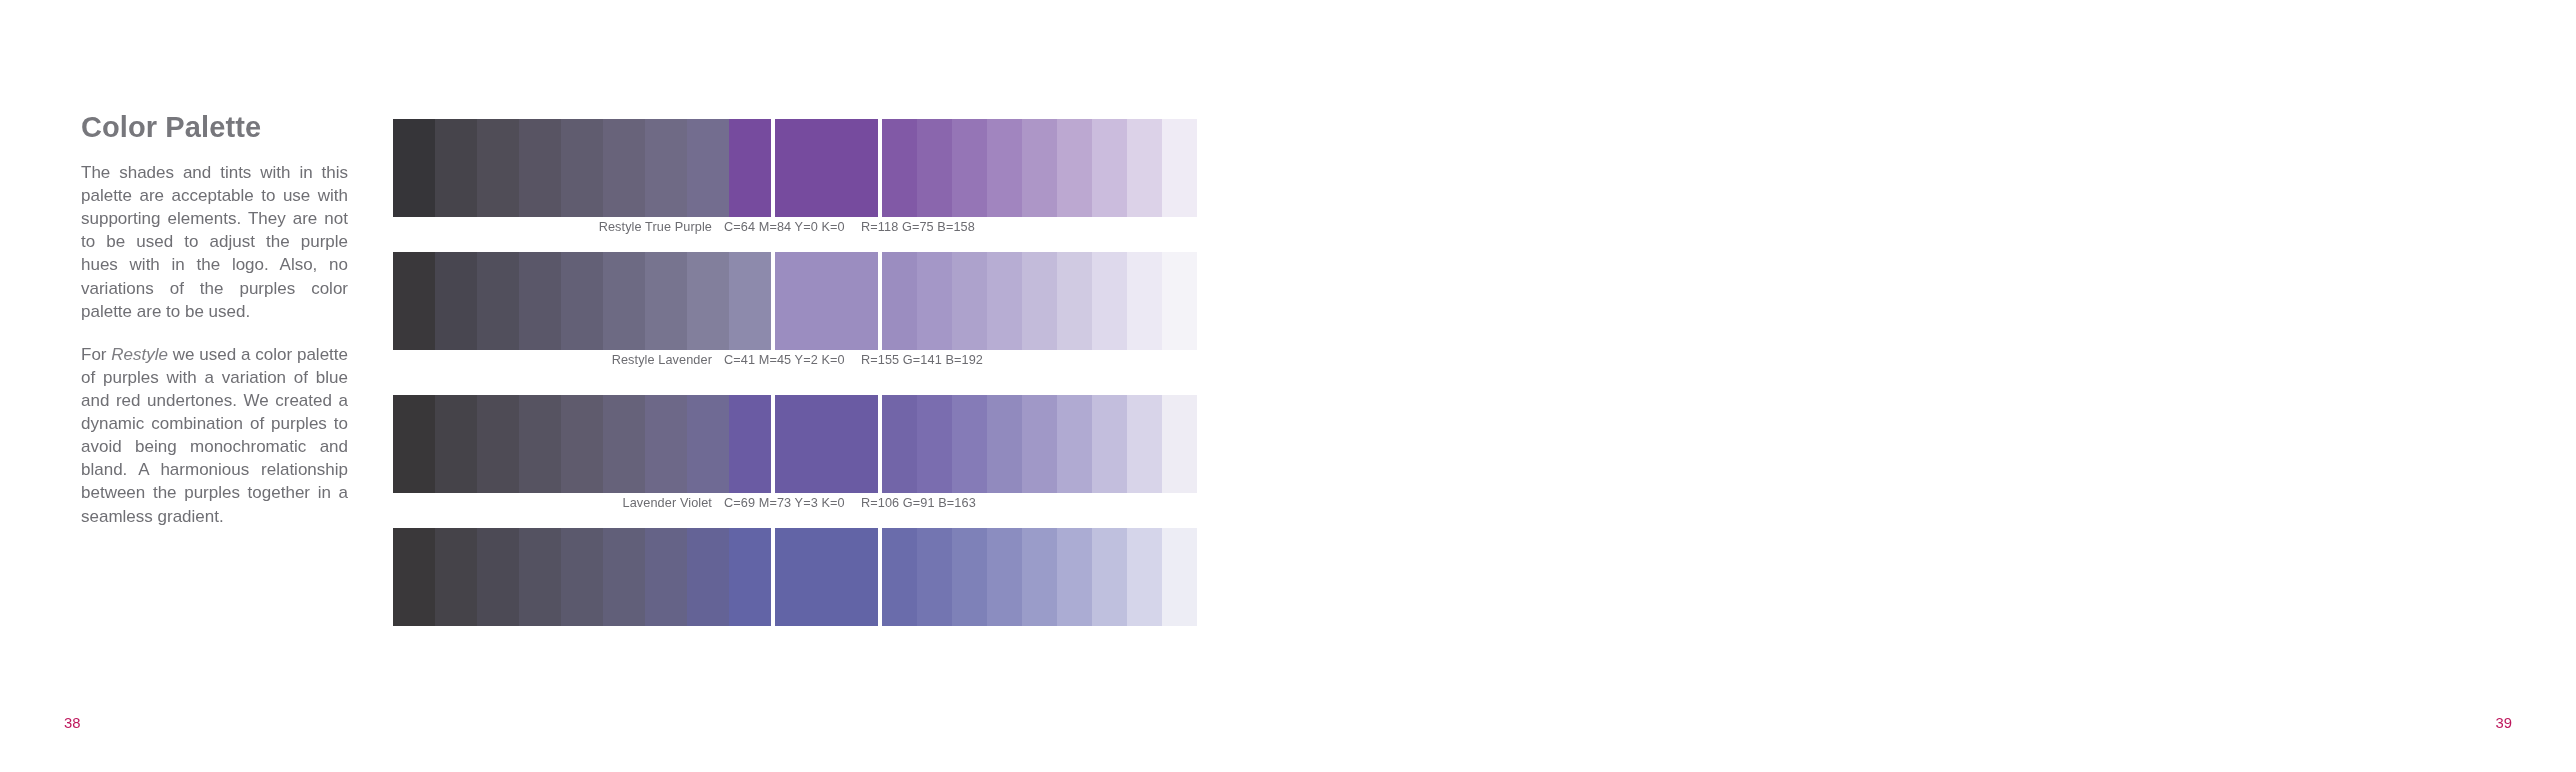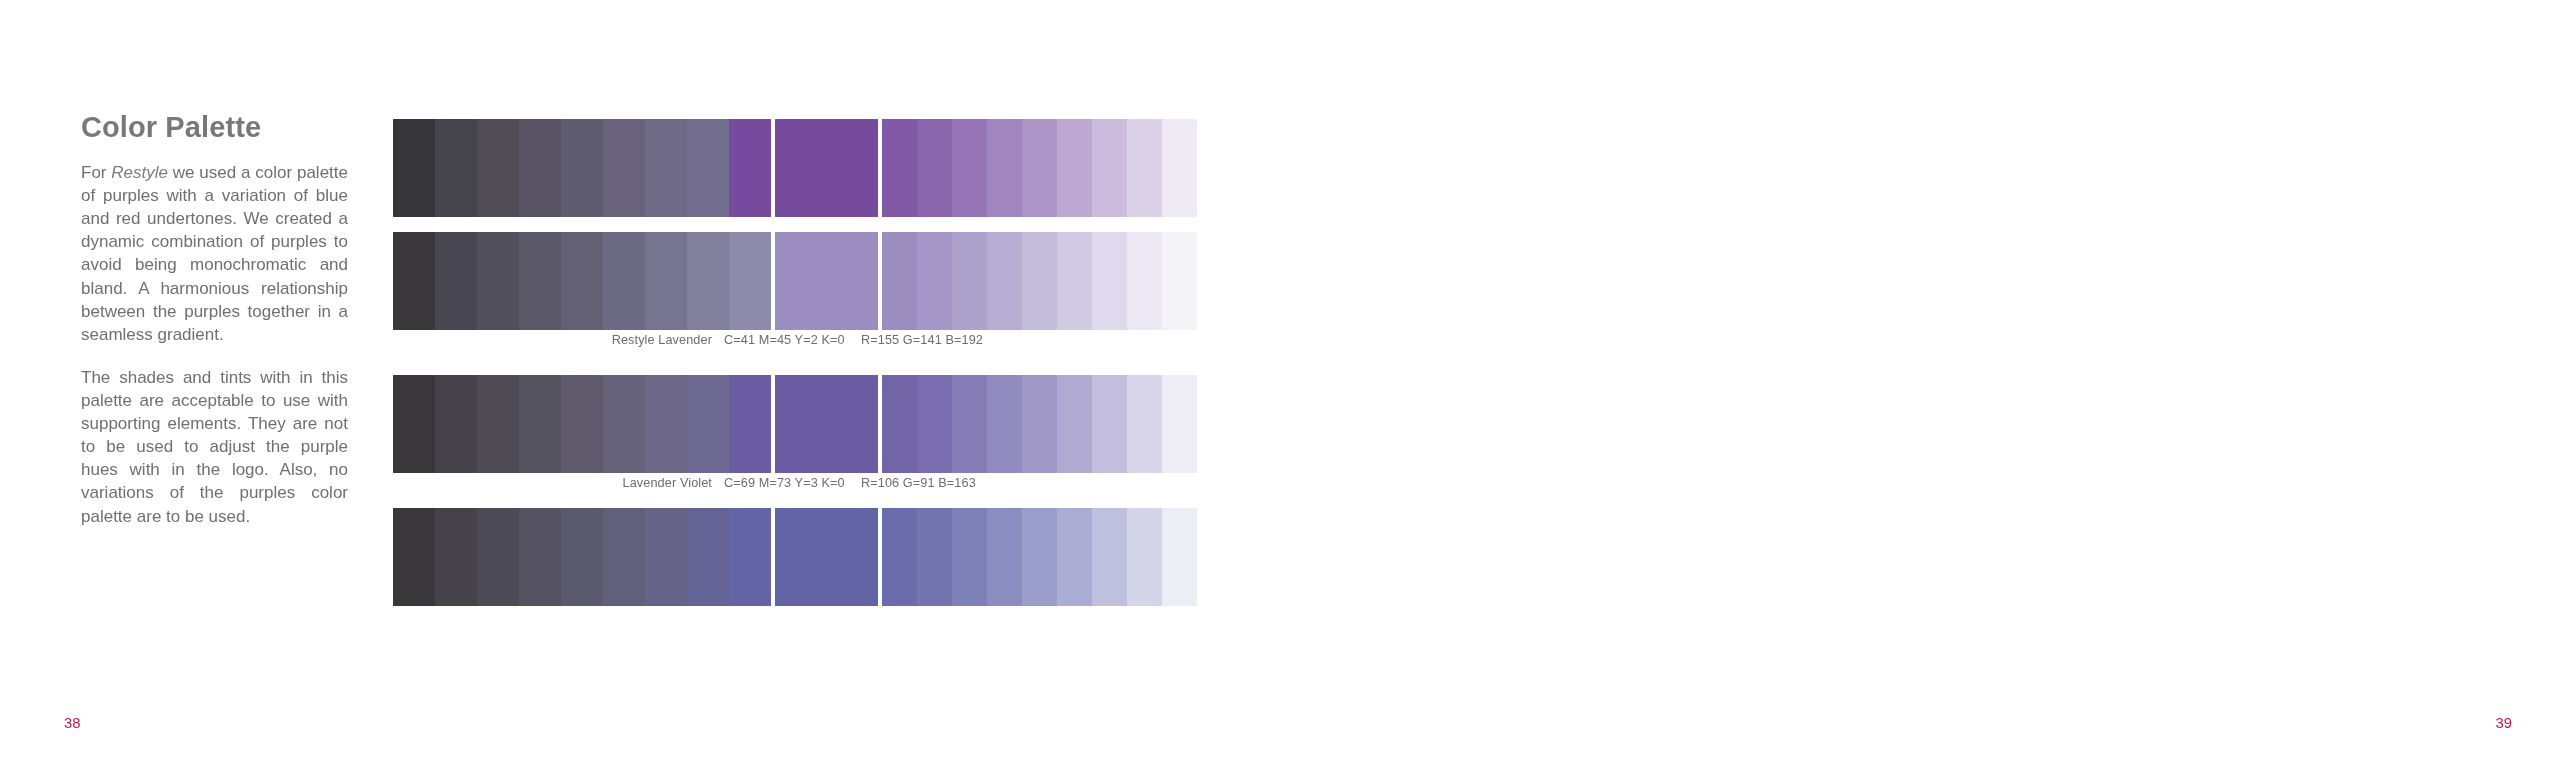--- a/index.html
+++ b/index.html
@@ -129,22 +129,22 @@
 </head>
 <body>
 
 <div class="spread">
 
   <div class="page page-left">
 
     <div class="textcol textcol-left">
       <h1 class="section-title">Color Palette</h1>
       <div id="left-paragraphs">
+          <p class="body-par">The shades and tints with in this palette are acceptable to use with supporting elements. They are not to be used to adjust the purple hues with in the logo. Also, no variations of the purples color palette are to be used.</p>
           <p class="body-par">For <em>Restyle</em> we used a color palette of purples with a variation of blue and red undertones. We created a dynamic combination of purples to avoid being monochromatic and bland. A harmonious relationship between the purples together in a seamless gradient.</p>
-          <p class="body-par">The shades and tints with in this palette are acceptable to use with supporting elements. They are not to be used to adjust the purple hues with in the logo. Also, no variations of the purples color palette are to be used.</p>
         </div>
     </div>
 
     <div class="palette-wrap palette-left" id="left-palette">
         <div class="swatch-row">
           <div class="row-bars">
             <div class="bar-group grp-shades">
               <span class="bar" style="background: rgb(54, 53, 57);"></span>
               <span class="bar" style="background: rgb(70, 68, 75);"></span>
               <span class="bar" style="background: rgb(80, 77, 87);"></span>
@@ -165,20 +165,25 @@
               <span class="bar" style="background: rgb(138, 102, 173);"></span>
               <span class="bar" style="background: rgb(149, 117, 182);"></span>
               <span class="bar" style="background: rgb(161, 133, 191);"></span>
               <span class="bar" style="background: rgb(173, 150, 199);"></span>
               <span class="bar" style="background: rgb(188, 168, 209);"></span>
               <span class="bar" style="background: rgb(203, 188, 221);"></span>
               <span class="bar" style="background: rgb(220, 210, 232);"></span>
               <span class="bar" style="background: rgb(239, 235, 245);"></span>
             </div>
           </div>
+          <div class="caption">
+            <span class="cap-name">Restyle True Purple</span>
+            <span class="cap-cmyk">C=64 M=84 Y=0 K=0</span>
+            <span class="cap-rgb">R=118 G=75 B=158</span>
+          </div>
         </div>
         <div class="swatch-row gap-big">
           <div class="row-bars">
             <div class="bar-group grp-shades">
               <span class="bar" style="background: rgb(58, 56, 59);"></span>
               <span class="bar" style="background: rgb(72, 70, 80);"></span>
               <span class="bar" style="background: rgb(81, 79, 92);"></span>
               <span class="bar" style="background: rgb(90, 87, 105);"></span>
               <span class="bar" style="background: rgb(99, 96, 118);"></span>
               <span class="bar" style="background: rgb(109, 106, 131);"></span>

